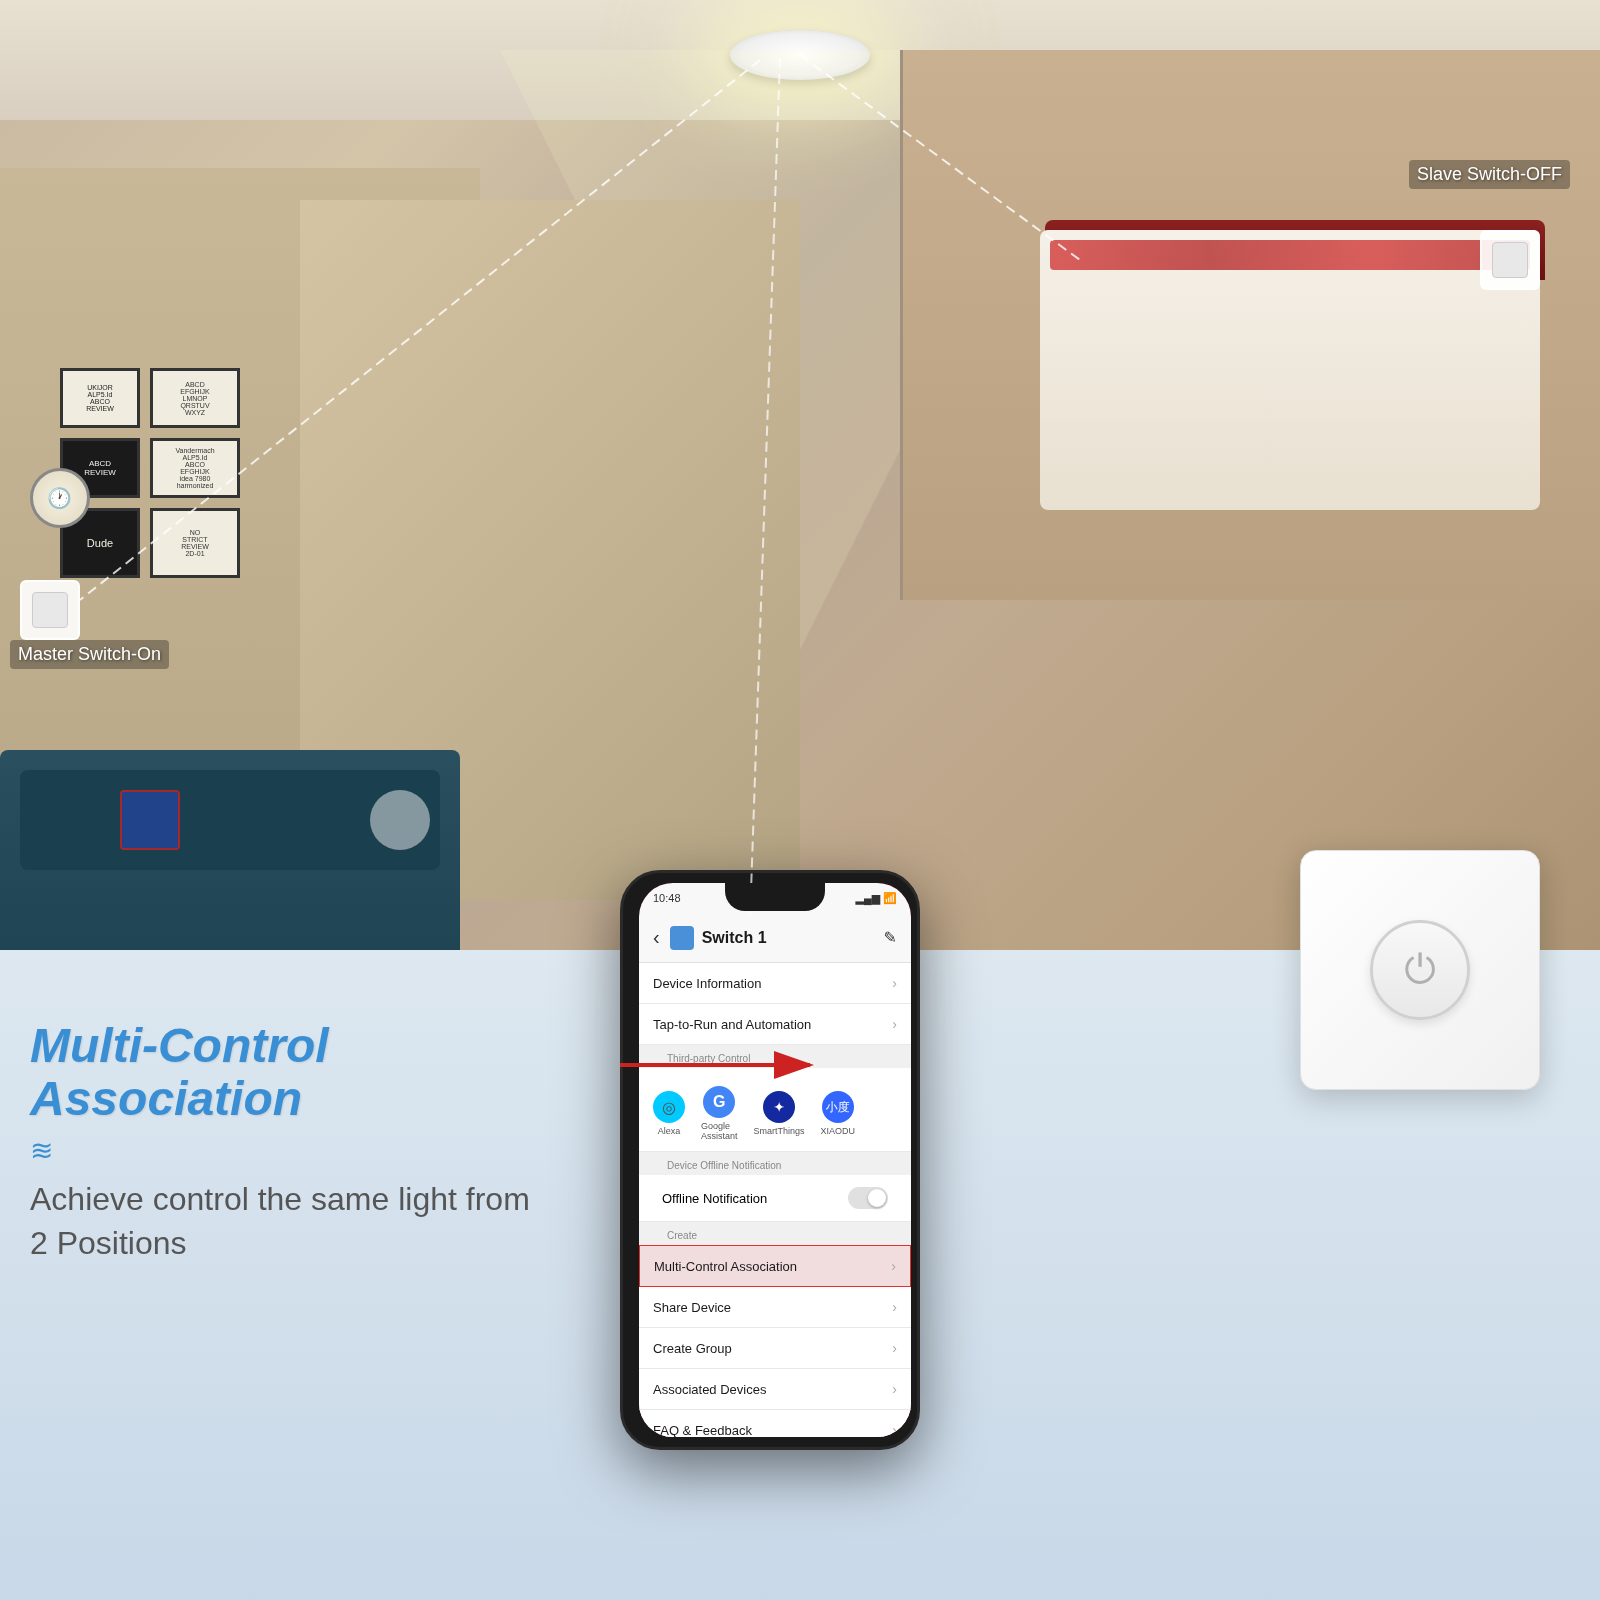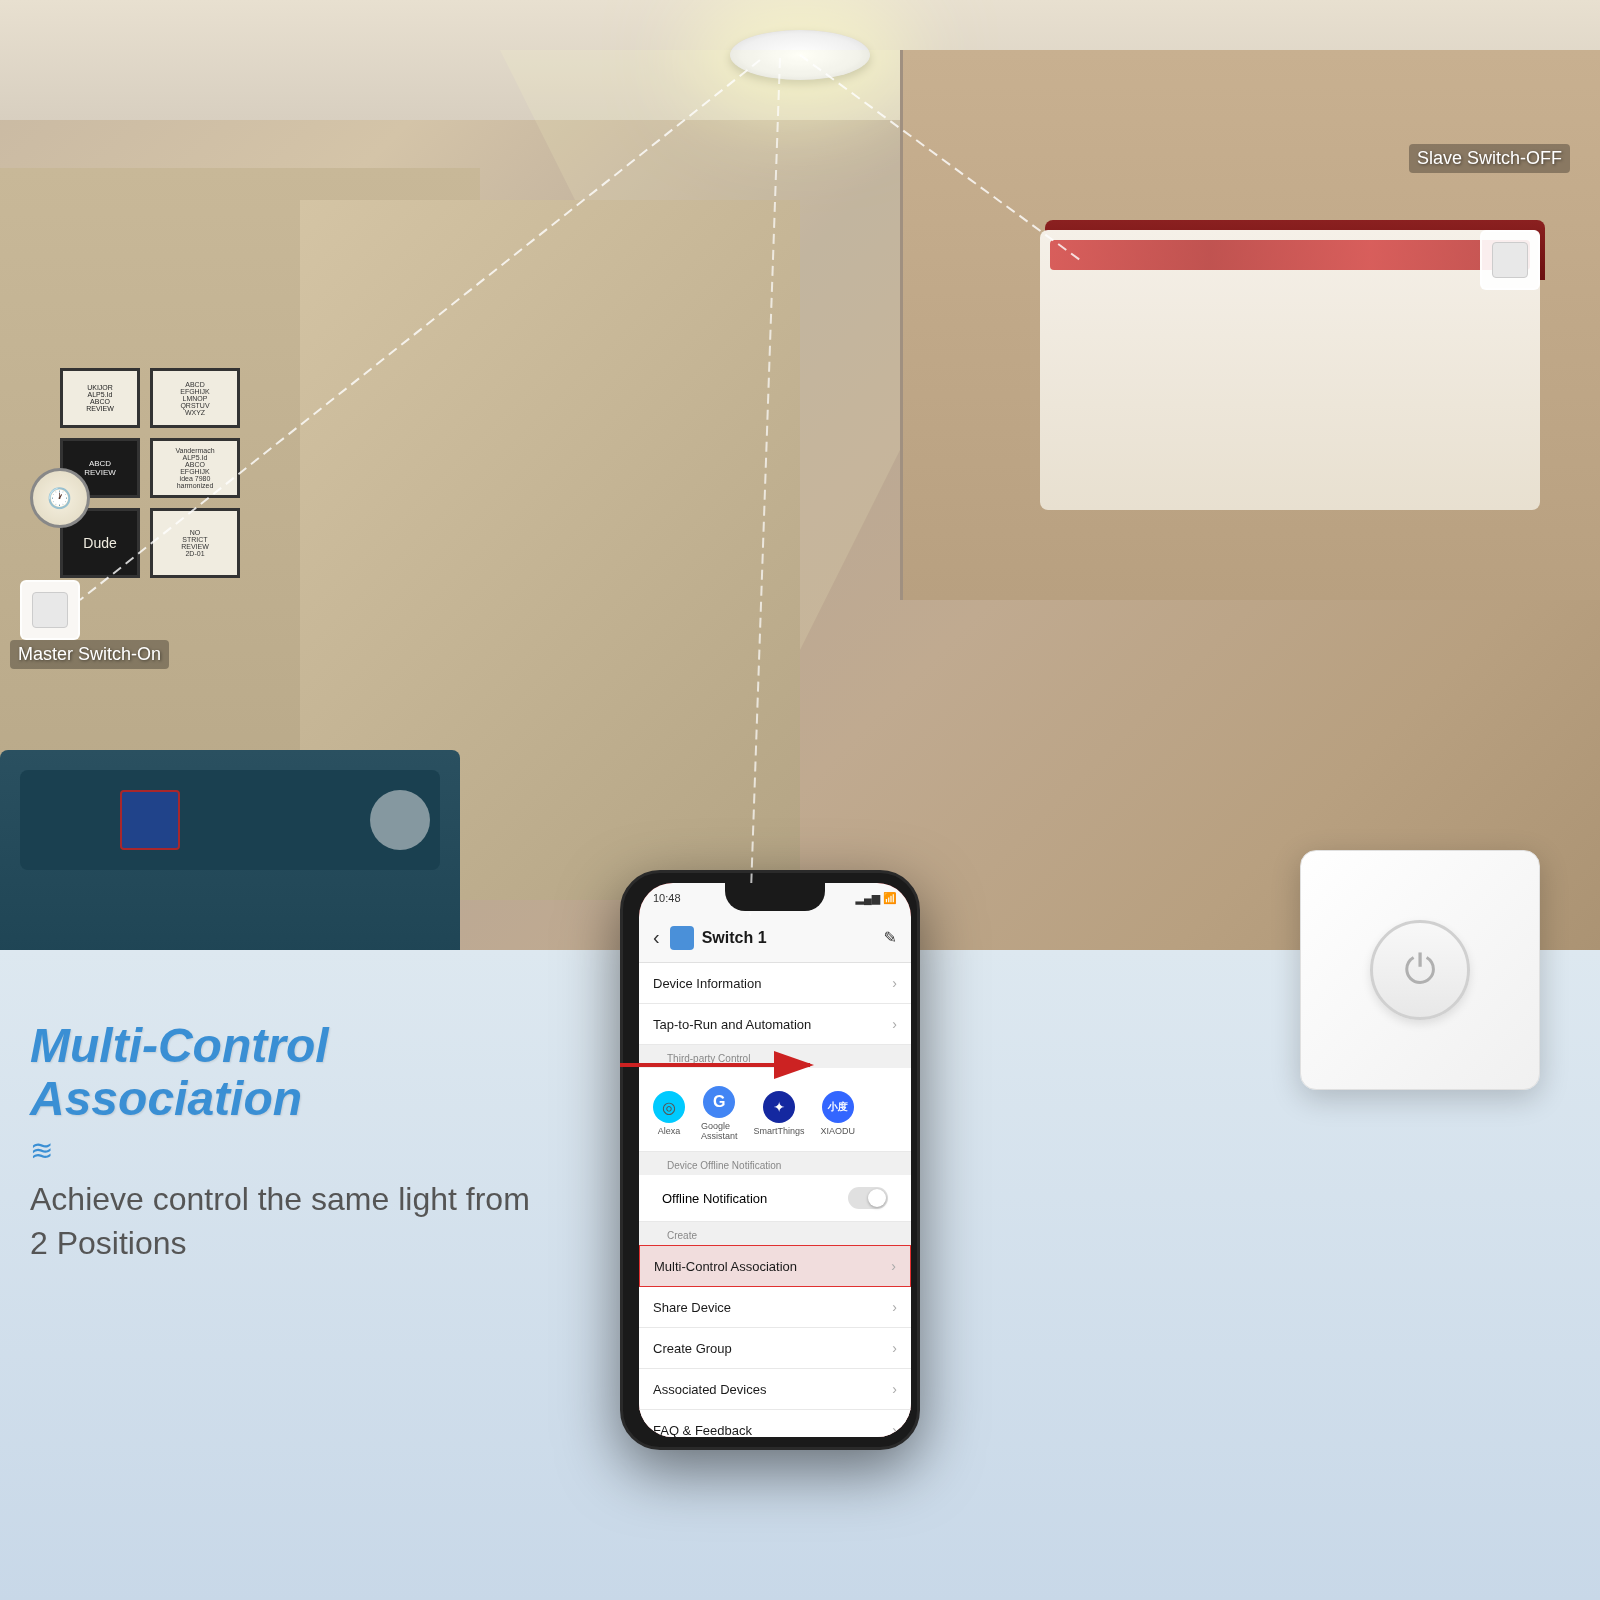--- a/index.html
+++ b/index.html
@@ -209,21 +209,21 @@
       padding: 4px 8px;
       border-radius: 4px;
     }
 
     .master-label {
       top: 640px;
       left: 10px;
     }
 
     .slave-label {
-      top: 144px;
+      top: 160px;
       right: 30px;
     }
 
     
     .smartphone {
       position: absolute;
       top: 870px;
       left: 620px;
       width: 300px;
       height: 580px;
@@ -506,21 +506,21 @@
       <div class="frame" style="top:0;left:90px;width:90px;height:60px;">
         <div class="frame-inner" style="font-size:7px;">ABCD<br>EFGHIJK<br>LMNOP<br>QRSTUV<br>WXYZ</div>
       </div>
       <div class="frame" style="top:70px;left:0;width:80px;height:60px;">
         <div class="frame-inner" style="background:#1a1a1a;color:#f0f0f0;font-size:8px;">ABCD<br>REVIEW</div>
       </div>
       <div class="frame" style="top:70px;left:90px;width:90px;height:60px;">
         <div class="frame-inner" style="font-size:7px;">Vandermach<br>ALP5.Id<br>ABCO<br>EFGHIJK<br>idea 7980<br>harmonized</div>
       </div>
       <div class="frame" style="top:140px;left:0;width:80px;height:70px;">
-        <div class="frame-inner" style="background:#1a1a1a;color:#f0ece0;font-size:14px;">Dude</div>
+        <div class="frame-inner" style="background:#1a1a1a;color:#f0ece0;font-size:11px;">Dude</div>
       </div>
       <div class="frame" style="top:140px;left:90px;width:90px;height:70px;">
         <div class="frame-inner" style="font-size:7px;">NO<br>STRICT<br>REVIEW<br>2D-01</div>
       </div>
     </div>
     <div class="clock">🕐</div>
   </div>
 
   <div style="position:absolute;top:200px;left:300px;width:500px;height:700px;background:linear-gradient(135deg,#d4c4a4 0%,#c4b494 50%,#b4a484 100%);"></div>
 
@@ -605,21 +605,21 @@
           <div class="tp-icon">
             <div class="tp-icon-circle google-icon" style="color:white;font-weight:bold;">G</div>
             <span>Google<br>Assistant</span>
           </div>
           <div class="tp-icon">
             <div class="tp-icon-circle smartthings-icon" style="color:white;font-size:14px;">✦</div>
             <span>SmartThings</span>
           </div>
           <div class="tp-icon">
             <div class="tp-icon-circle xiaodu-icon">
-              <span style="font-size:10px;font-weight:bold;color:white;">小度</span>
+              <span style="font-size:12px;font-weight:normal;color:white;">小度</span>
             </div>
             <span>XIAODU</span>
           </div>
         </div>
       </div>
 
       <div class="menu-section-label">Device Offline Notification</div>
       <div class="toggle-row">
         <span>Offline Notification</span>
         <div class="toggle-switch">

